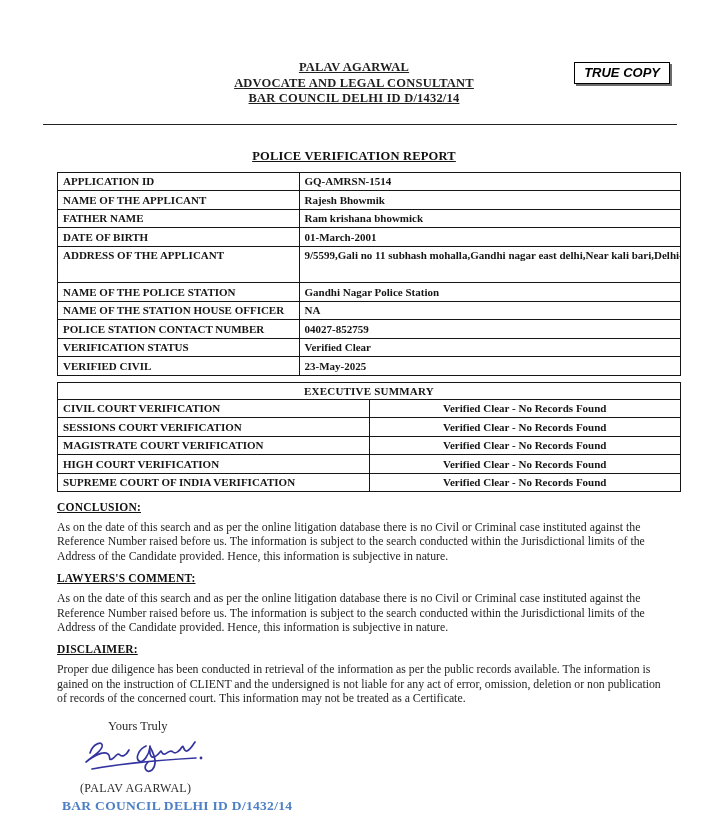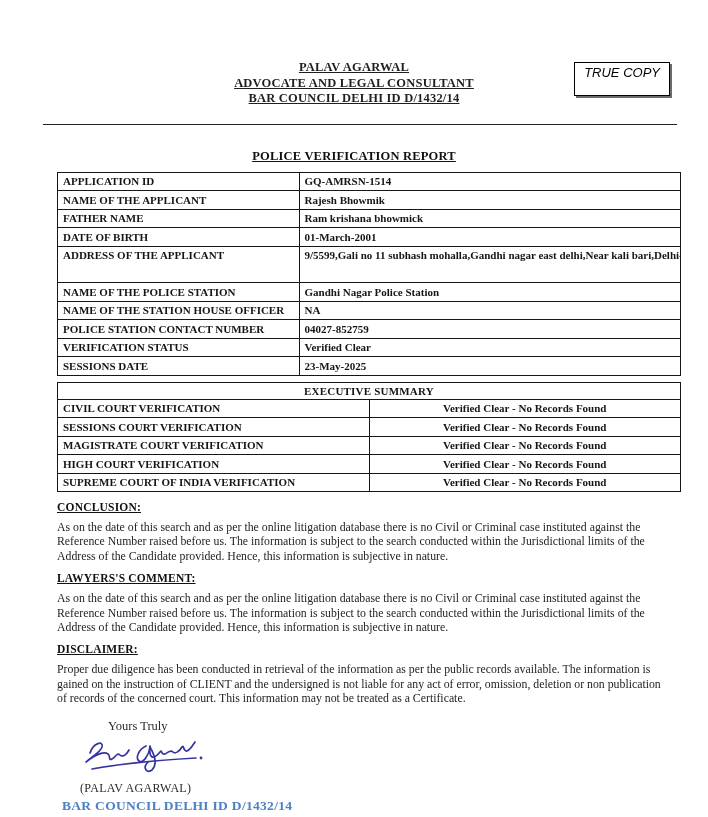--- a/index.html
+++ b/index.html
@@ -20,24 +20,24 @@
     line-height:15.5px;
     letter-spacing:.2px;
     color:#1f1f1f;
     text-decoration:underline;
   }
   .true-copy{
     position:absolute;
     top:62px;right:38px;
     border:1.6px solid #000;
     box-shadow:2px 2px 0 #6b6b6b;
-    padding:2px 9px 15px 9px;
+    padding:2px 9px 3px 9px;
     font-family:"Liberation Sans", sans-serif;
     font-style:italic;
-    font-weight:normal;
+    font-weight:bold;
     font-size:13px;
     color:#000;
     background:#fff;
   }
   .rule{
     border:none;
     border-top:1.7px solid #222;
     margin:17px 31px 0 43px;
   }
   .report-title{
@@ -167,21 +167,21 @@
       </tr>
       <tr>
         <td class="label">POLICE STATION CONTACT NUMBER</td>
         <td class="value">04027-852759</td>
       </tr>
       <tr>
         <td class="label">VERIFICATION STATUS</td>
         <td class="value">Verified Clear</td>
       </tr>
       <tr>
-        <td class="label">SESSIONS DATE</td>
+        <td class="label">VERIFIED CIVIL</td>
         <td class="value">23-May-2025</td>
       </tr>
     </tbody>
   </table>
 
   <table class="doc summary">
     <tbody>
       <tr>
         <th class="sum-head" colspan="2">EXECUTIVE SUMMARY</th>
       </tr>

